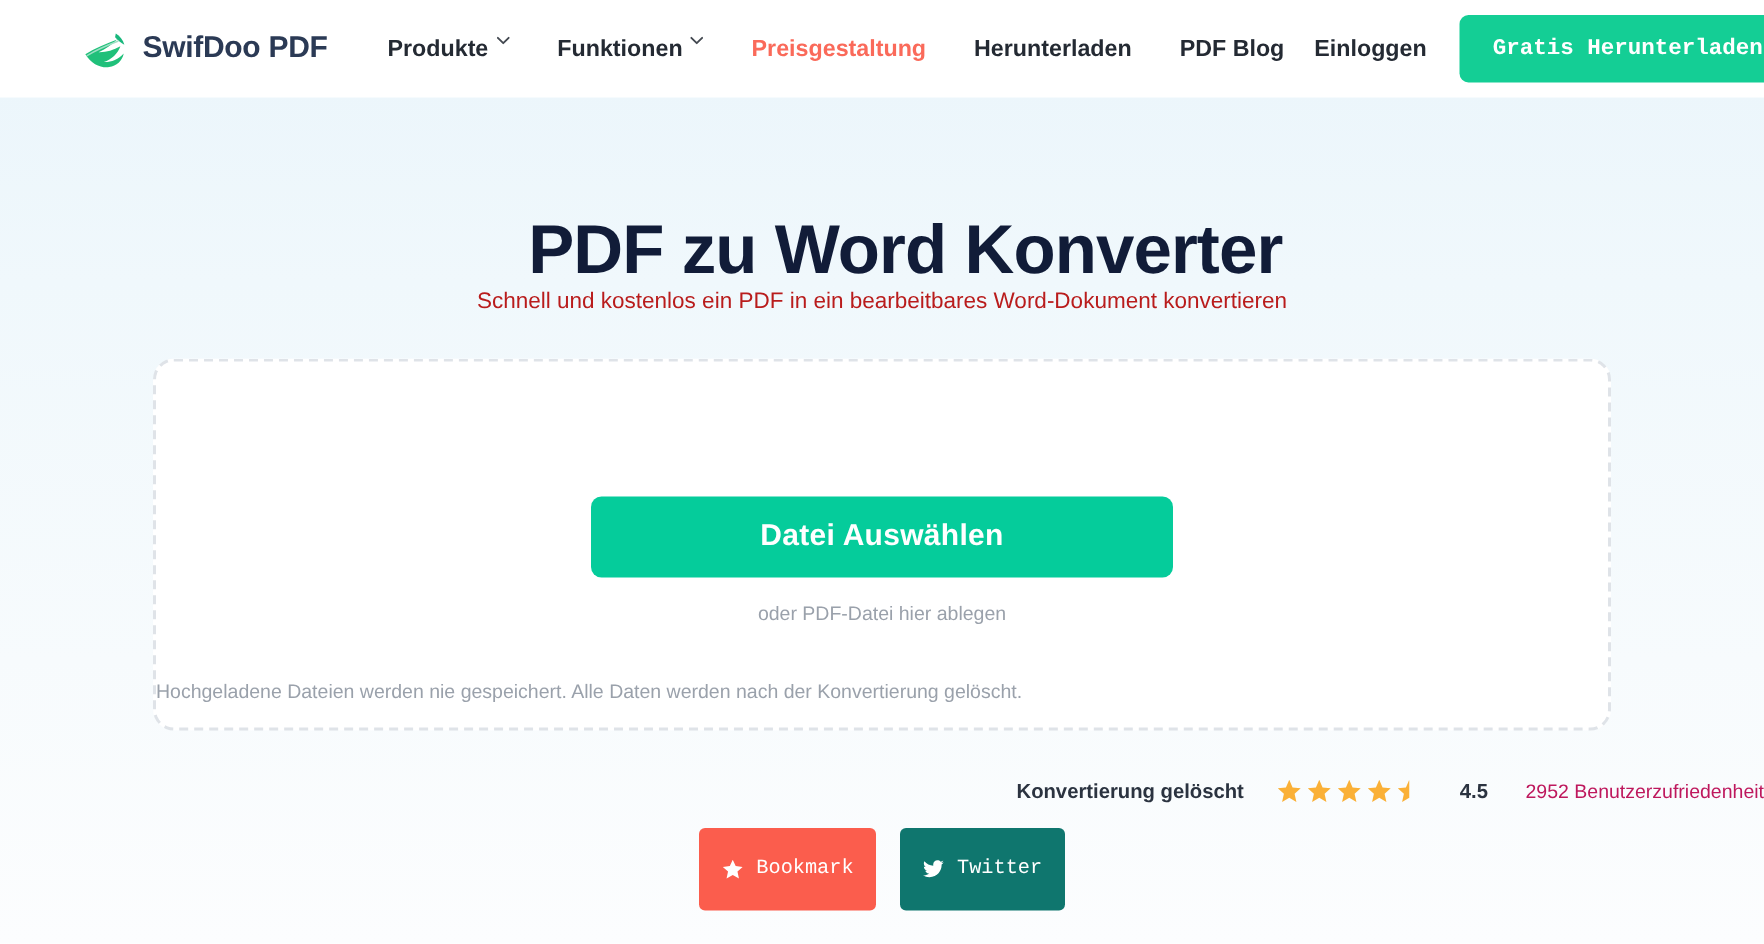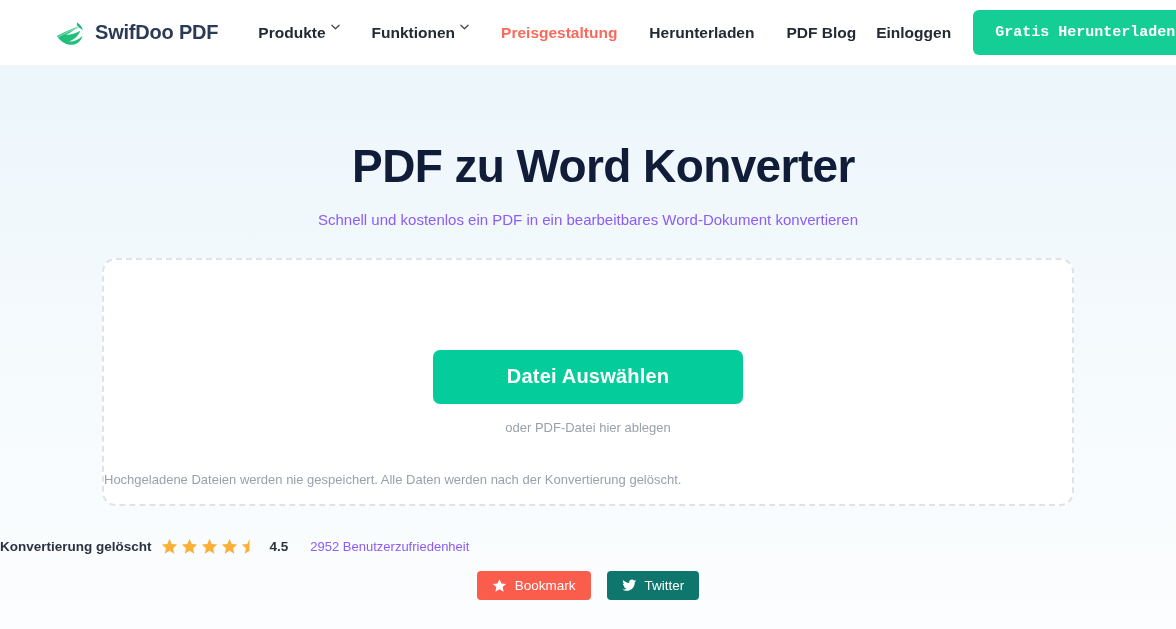--- a/index.html
+++ b/index.html
@@ -101,43 +101,42 @@
   .hero-title {
     font-size: 46px;
     font-weight: bold;
     color: #111c38;
     letter-spacing: -0.6px;
     line-height: 1.1;
     padding-left: 31px;
   }
 
   .hero-sub {
-    margin-top: 19px;
     font-size: 15px;
-    color: #8b5cf6;
+    color: #b91c1c;
     font-weight: normal;
   }
 
   
   .dropzone {
     width: 972px;
     height: 248px;
     margin: 30px auto 0;
     border: 2px dashed #dfe3e8;
     border-radius: 14px;
     background: #ffffff;
     display: flex;
     flex-direction: column;
     align-items: center;
     position: relative;
   }
 
   .select-file-btn {
     margin-top: 90px;
-    width: 310px;
+    width: 388px;
     height: 54px;
     background: #05cc9b;
     color: #ffffff;
     font-size: 20px;
     font-weight: bold;
     border: none;
     border-radius: 7px;
     cursor: pointer;
     letter-spacing: .2px;
     font-family: "Liberation Sans", sans-serif;
@@ -158,22 +157,22 @@
     text-align: left;
     font-size: 13px;
     color: #9aa1ab;
   }
 
   
   .rating-row {
     margin-top: 32px;
     display: flex;
     align-items: center;
-    justify-content: flex-start;
-    gap: 9px;
+    justify-content: flex-end;
+    gap: 22px;
   }
 
   .rating-label {
     font-size: 13.5px;
     font-weight: bold;
     color: #2b3340;
     white-space: nowrap;
   }
 
   .stars { display: flex; align-items: center; gap: 3px; }
@@ -181,45 +180,45 @@
 
   .rating-score {
     font-size: 13.5px;
     font-weight: bold;
     color: #2b3340;
     margin-left: 3px;
   }
 
   .rating-count {
     font-size: 13px;
-    color: #8b5cf6;
-    margin-left: 13px;
+    color: #be185d;
+    margin-left: 3px;
     white-space: nowrap;
   }
 
   
   .share-row {
     margin-top: 16px;
     display: flex;
     align-items: center;
     justify-content: center;
     gap: 16px;
   }
 
   .share-btn {
     display: flex;
     align-items: flex-start;
     gap: 8px;
     border: none;
     border-radius: 4px;
-    padding: 7px 15px;
+    padding: 20px 15px;
     font-size: 13.5px;
     color: #ffffff;
     cursor: pointer;
-    font-family: Liberation Sans, sans-serif;
+    font-family: Liberation Mono, monospace;
     white-space: nowrap;
   }
 
   .share-btn svg { width: 15px; height: 15px; display: block; flex: none; }
 
   .share-bookmark { background: #fb5d4d; }
   .share-twitter  { background: #0f766e; }
 </style>
 </head>
 <body>

